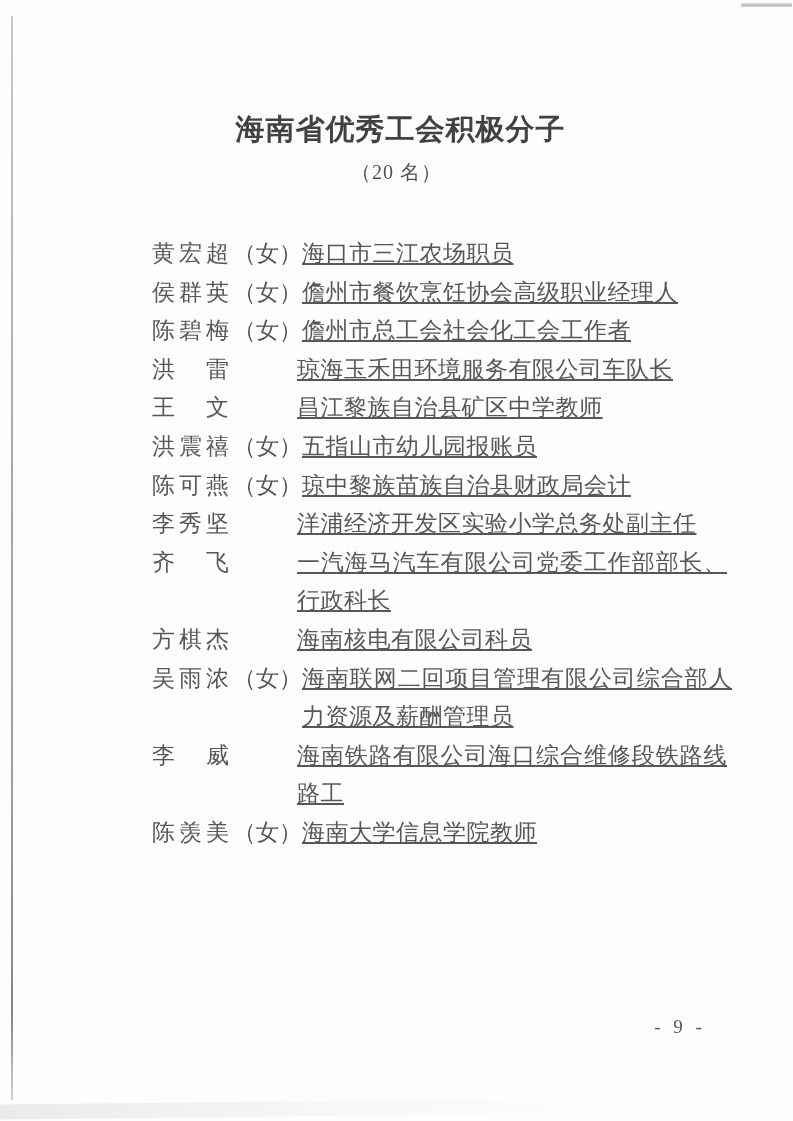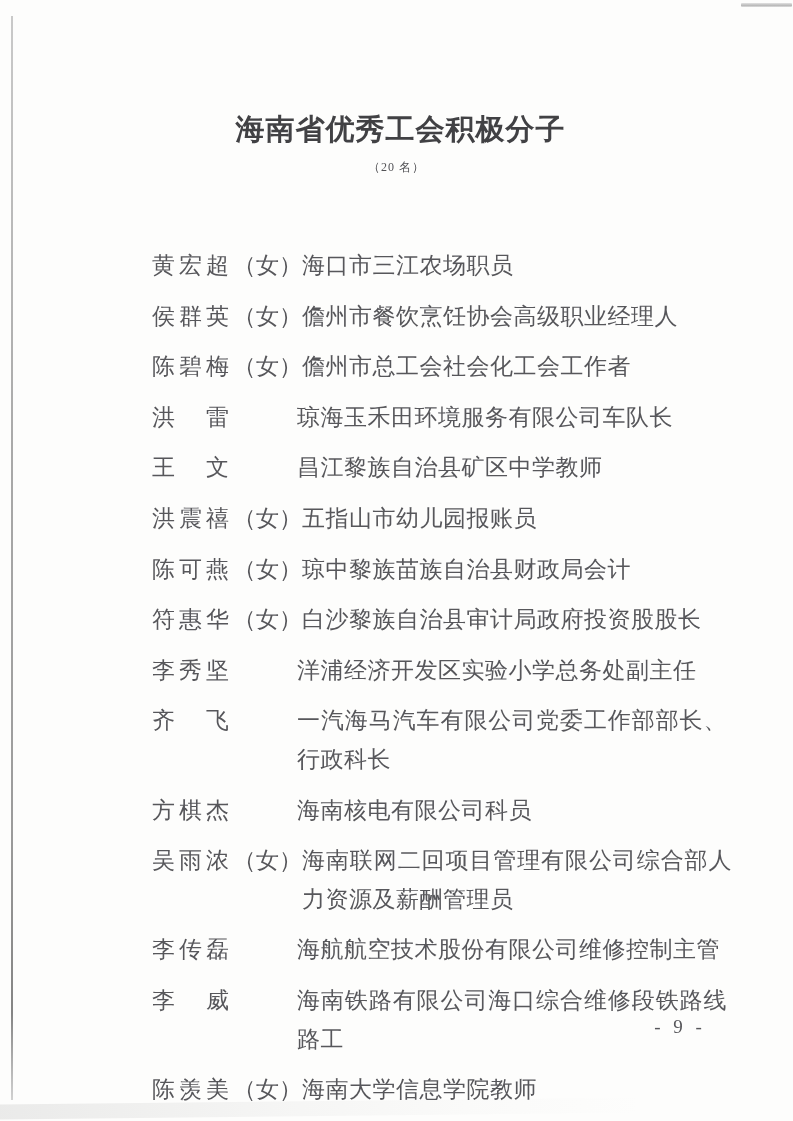--- a/index.html
+++ b/index.html
@@ -58,53 +58,53 @@
     font-weight: bold;
     letter-spacing: 1px;
     color: var(--title_ink, #414144);
   }
   .subtitle {
     position: absolute;
     top: 159px;
     left: 0;
     width: 100%;
     text-align: center;
-    font-size: 12px;
+    font-size: 20px;
     letter-spacing: 1px;
     color: var(--subtitle_ink, #525256);
   }
   .list {
     position: absolute;
     left: 152px;
     top: 235px;
     width: 590px;
   }
   .row {
     display: flex;
     align-items: flex-start;
     font-size: 23px;
     line-height: 38.6px;
-    margin-top: 12px;
   }
   .name-cell {
     flex: 0 0 145px;
     white-space: nowrap;
   }
   .name-cell .nm {
     letter-spacing: 4px;
   }
   .name-cell .gender {
     letter-spacing: 0;
   }
   .desc {
     flex: 0 0 430px;
     max-width: 430px;
     letter-spacing: 0.5px;
     text-align: justify;
     text-justify: inter-ideograph;
+    text-decoration: underline;
   }
   .page-number {
     position: absolute;
     top: 1016px;
     left: 640px;
     width: 80px;
     text-align: center;
     font-size: 19px;
     letter-spacing: 4px;
     color: var(--ink, #57575b);
@@ -144,44 +144,36 @@
       </div>
       <div class="row">
         <span class="name-cell"><span class="nm">洪震禧</span><span class="gender">（女）</span></span>
         <span class="desc">五指山市幼儿园报账员</span>
       </div>
       <div class="row">
         <span class="name-cell"><span class="nm">陈可燕</span><span class="gender">（女）</span></span>
         <span class="desc">琼中黎族苗族自治县财政局会计</span>
       </div>
       <div class="row">
-        <span class="name-cell"><span class="nm">符惠华</span><span class="gender">（女）</span></span>
-        <span class="desc">白沙黎族自治县审计局政府投资股股长</span>
-      </div>
-      <div class="row">
         <span class="name-cell"><span class="nm">李秀坚</span><span class="gender"></span></span>
         <span class="desc">洋浦经济开发区实验小学总务处副主任</span>
       </div>
       <div class="row">
         <span class="name-cell"><span class="nm">齐　飞</span><span class="gender"></span></span>
         <span class="desc">一汽海马汽车有限公司党委工作部部长、行政科长</span>
       </div>
       <div class="row">
         <span class="name-cell"><span class="nm">方棋杰</span><span class="gender"></span></span>
         <span class="desc">海南核电有限公司科员</span>
       </div>
       <div class="row">
         <span class="name-cell"><span class="nm">吴雨浓</span><span class="gender">（女）</span></span>
         <span class="desc">海南联网二回项目管理有限公司综合部人力资源及薪酬管理员</span>
       </div>
       <div class="row">
-        <span class="name-cell"><span class="nm">李传磊</span><span class="gender"></span></span>
-        <span class="desc">海航航空技术股份有限公司维修控制主管</span>
-      </div>
-      <div class="row">
         <span class="name-cell"><span class="nm">李　威</span><span class="gender"></span></span>
         <span class="desc">海南铁路有限公司海口综合维修段铁路线路工</span>
       </div>
       <div class="row">
         <span class="name-cell"><span class="nm">陈羡美</span><span class="gender">（女）</span></span>
         <span class="desc">海南大学信息学院教师</span>
       </div>
     </div>
 
   <div class="page-number">- 9 -</div>

